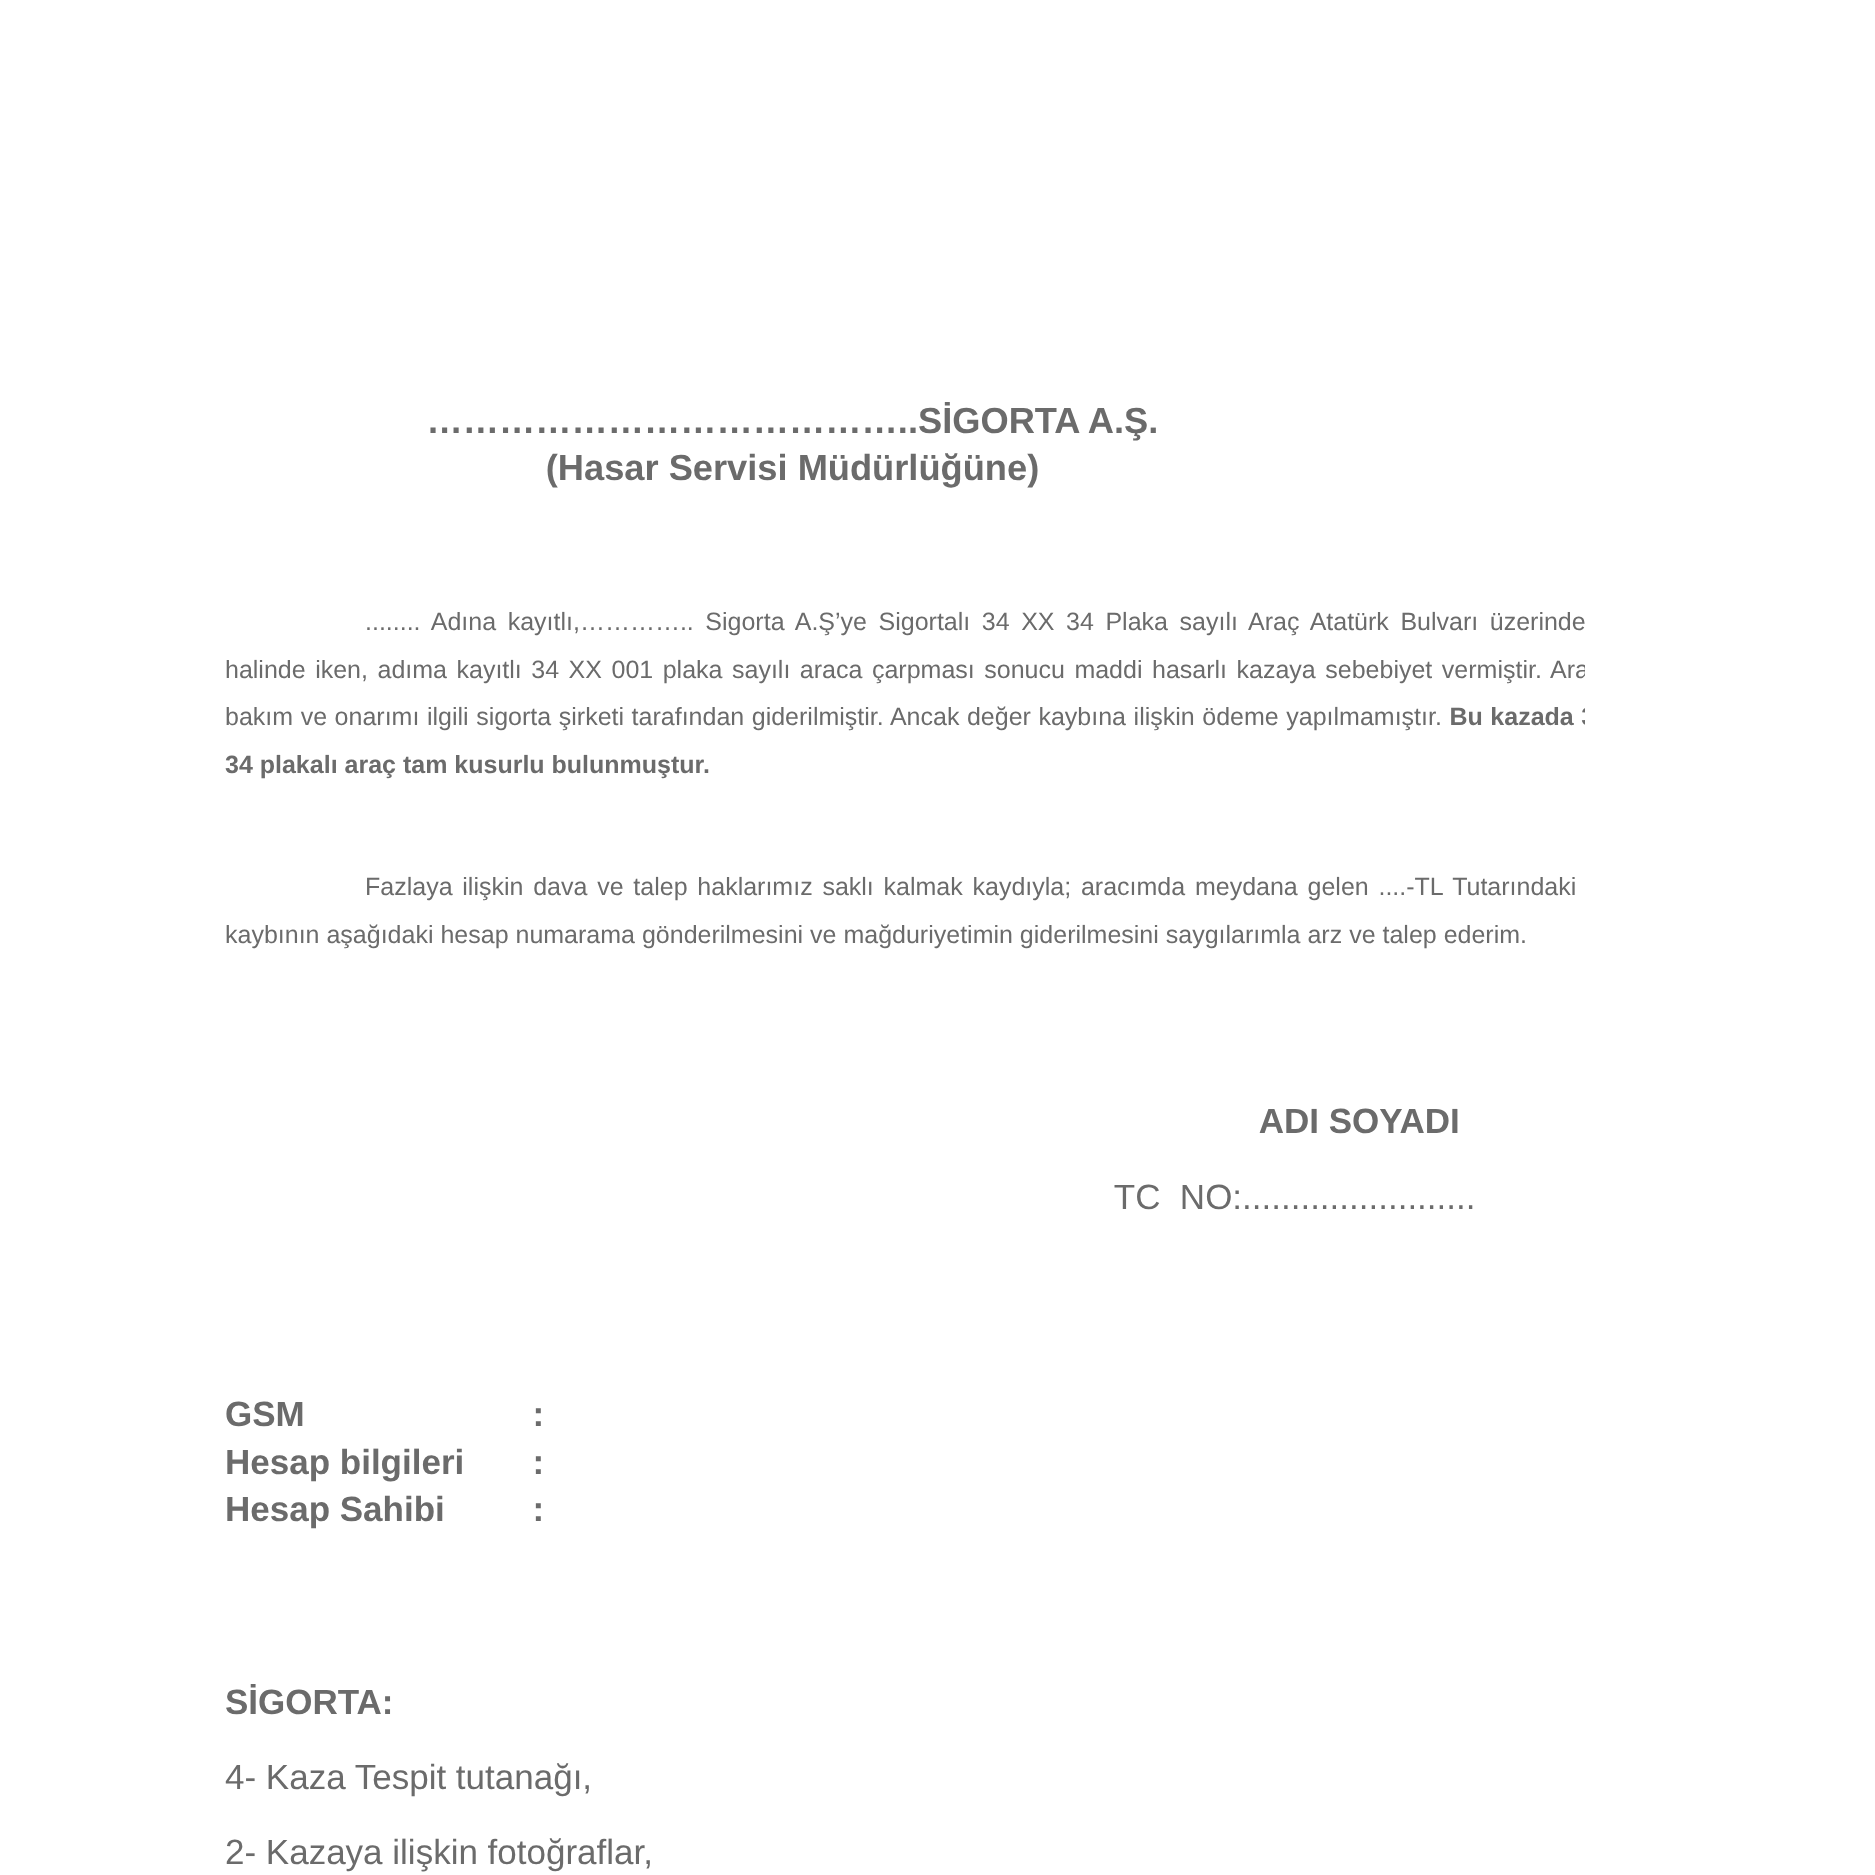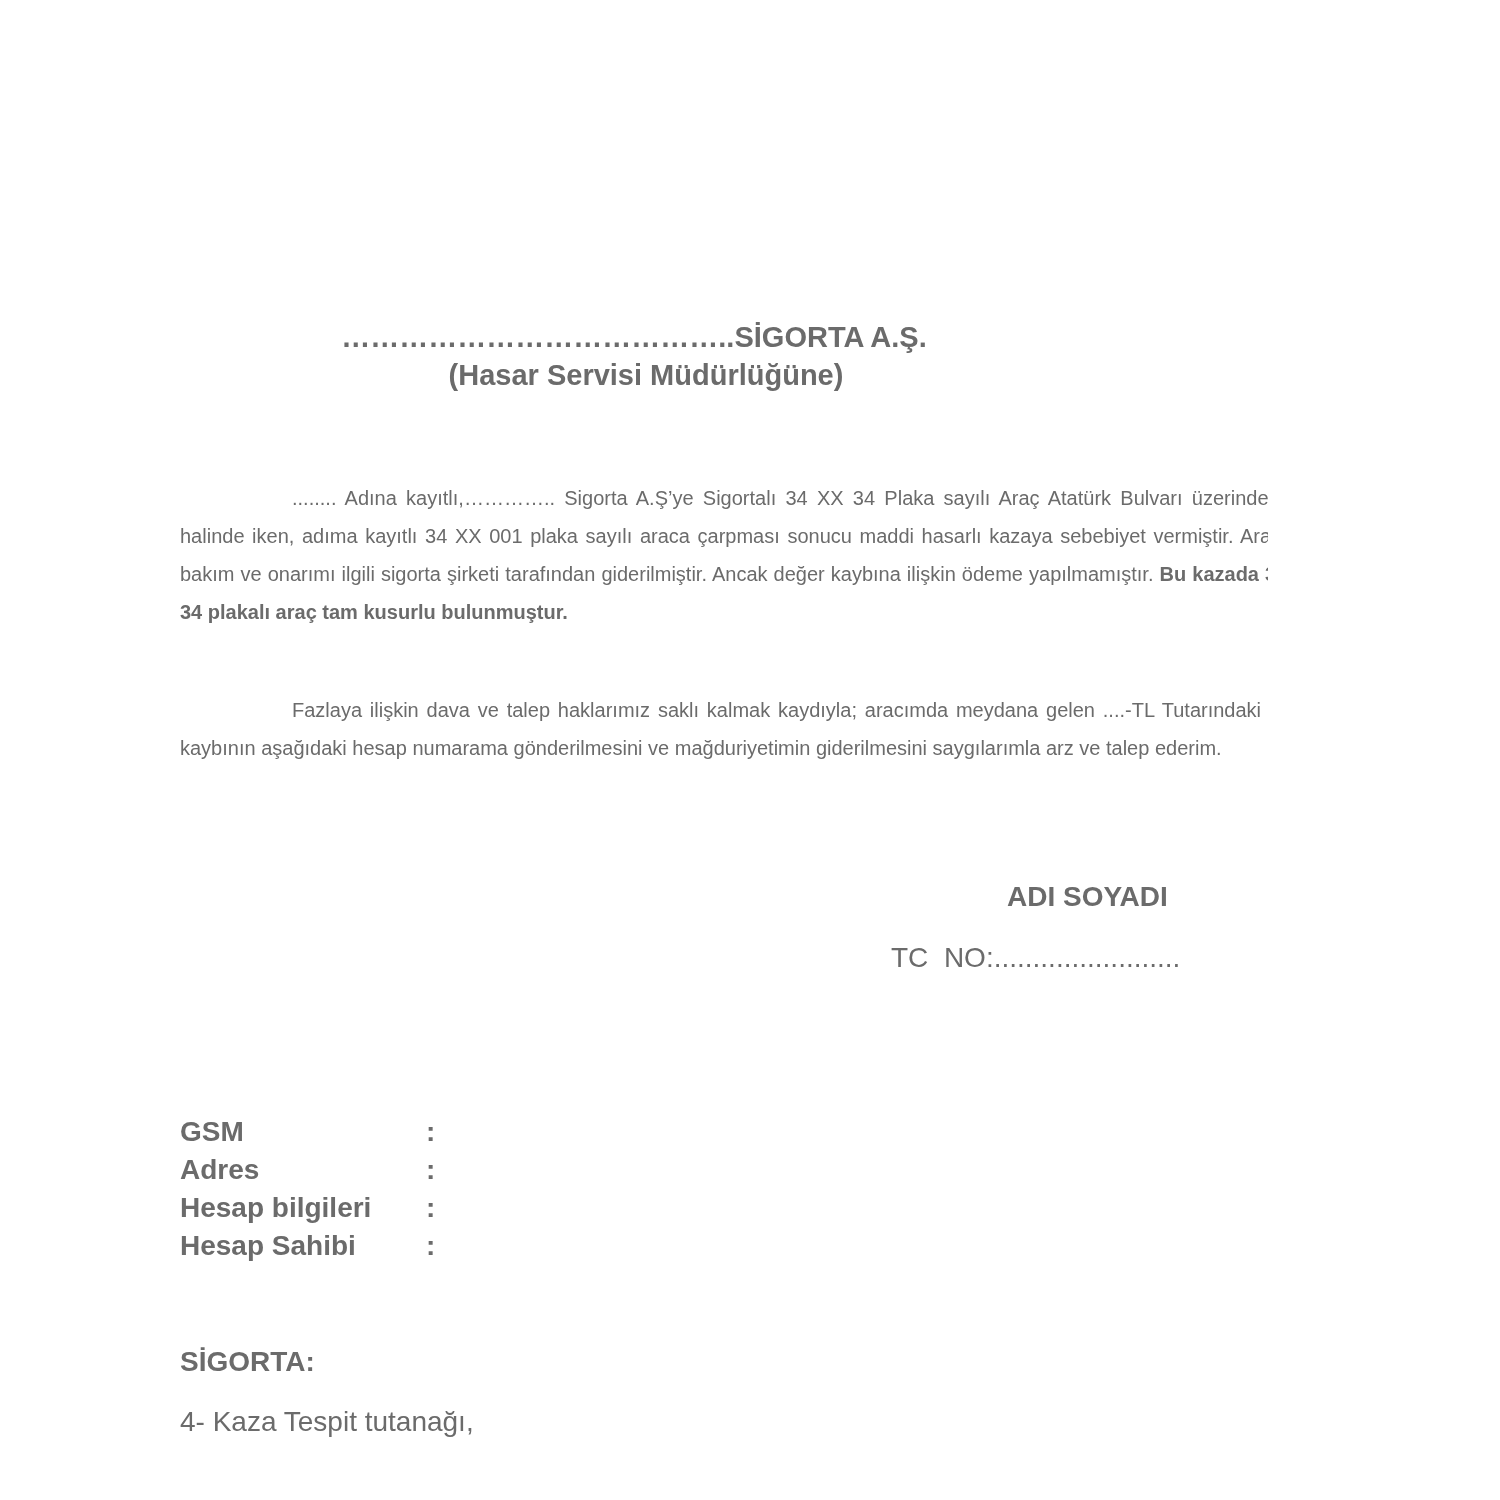--- a/index.html
+++ b/index.html
@@ -30,21 +30,20 @@
   .subtitle-line {
     position: absolute;
     top: 356px;
     left: 0;
     width: 100%;
     text-align: center;
     font-size: 29px;
     font-weight: bold;
     line-height: 38px;
     white-space: nowrap;
-    margin-left: 12px;
   }
   .para {
     position: absolute;
     left: 180px;
     width: 1140px;
     margin: 0;
     font-size: 20px;
     line-height: 38px;
     text-align: justify;
     text-indent: 112px;
@@ -112,23 +111,23 @@
   <p class="para para-1"><span>........  Adına kayıtlı,………….. Sigorta A.Ş’ye Sigortalı 34 XX 34 Plaka sayılı Araç Atatürk Bulvarı üzerinde seyir halinde iken, adıma kayıtlı 34 XX 001 plaka sayılı araca çarpması sonucu maddi hasarlı kazaya sebebiyet vermiştir. Aracımın bakım ve onarımı ilgili sigorta şirketi tarafından giderilmiştir. Ancak değer kaybına ilişkin ödeme yapılmamıştır. </span><span class="bold-run">Bu kazada 34 XX 34 plakalı araç tam kusurlu bulunmuştur.</span></p>
 
   <p class="para para-2">Fazlaya ilişkin dava ve talep haklarımız saklı kalmak kaydıyla; aracımda meydana gelen ....-TL Tutarındaki değer kaybının aşağıdaki hesap numarama gönderilmesini ve mağduriyetimin giderilmesini saygılarımla arz ve talep ederim.</p>
 
   <div class="sig-name">ADI SOYADI</div>
 
   <div class="sig-tc">TC  NO:........................</div>
 
   <div class="contact-block">
     <div class="contact-row"><span class="contact-label">GSM</span><span>:</span></div>
-    <div class="contact-row"><span class="contact-label">Adres</span><span>:</span></div>
     <div class="contact-row"><span class="contact-label">Hesap bilgileri</span><span>:</span></div>
     <div class="contact-row"><span class="contact-label">Hesap Sahibi</span><span>:</span></div>
   </div>
 
   <div class="attach-heading">SİGORTA:</div>
 
   <div class="attach-item attach-item-1">4- Kaza Tespit tutanağı,</div>
 
+  <div class="attach-item attach-item-2">2- Kazaya ilişkin fotoğraflar,</div>
 
 </div>
 
 </body></html>

